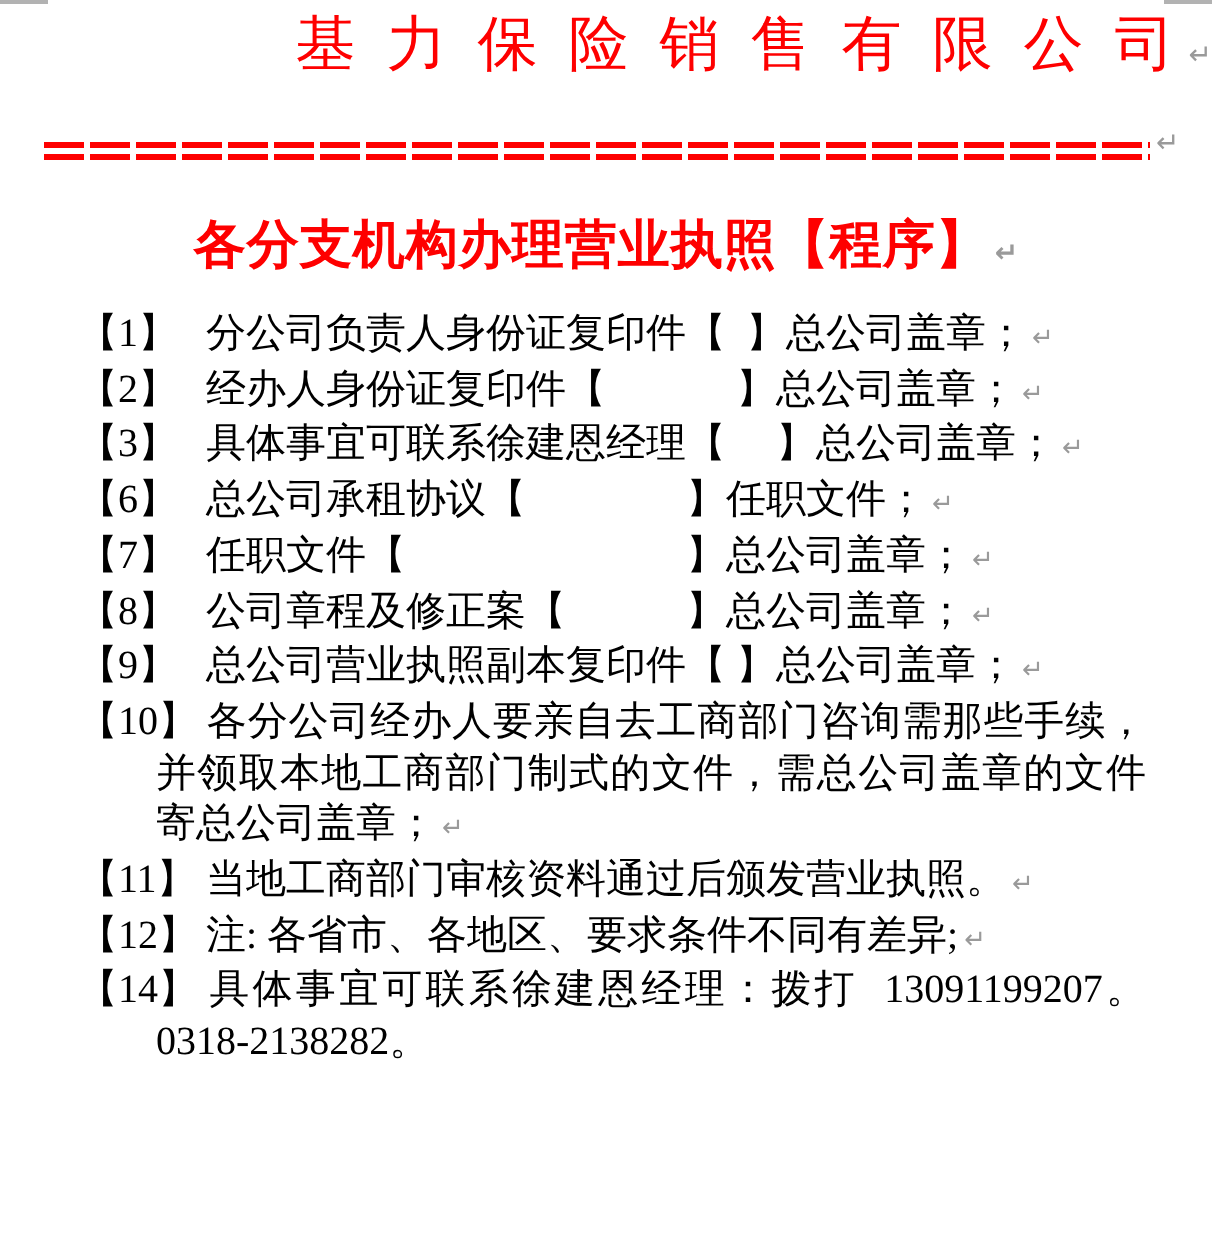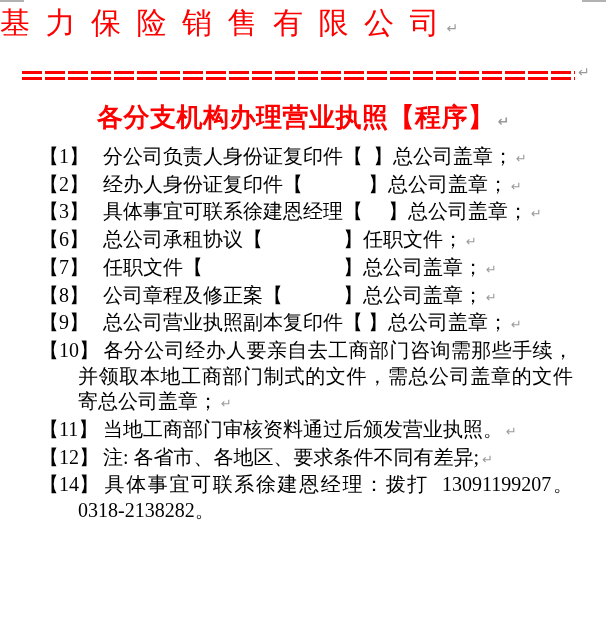--- a/index.html
+++ b/index.html
@@ -13,21 +13,21 @@
     color: #000000;
   }
   
   .crop { position:absolute; top:0; height:2px; background:#b2b2b2; }
   .crop.left  { left:0;  width:24px; }
   .crop.right { right:0; width:24px; }
 
   
   .header {
     margin-top: 6px;
-    text-align: left;
+    text-align: right;
     color: #fe0000;
     font-size: 30px;
     line-height: 34px;
     letter-spacing: 4px;
     white-space: pre-wrap;
   }
   .pmark {
     color: #9a9a9a;
     font-family: "DejaVu Sans", sans-serif;
     font-size: 14px;
@@ -53,21 +53,21 @@
   }
   .rule .gap { height: 3px; }
 
   
   .title {
     margin-top: 24px;
     text-align: center;
     color: #fe0000;
     font-weight: bold;
     font-size: 26px;
-    line-height: 28px;
+    line-height: 38px;
     letter-spacing: 0.5px;
   }
 
   
   .list { margin-top: 9px; padding-left: 24px; }
   p.item {
     margin: 0;
     width: 549px;
     box-sizing: border-box;
     padding-left: 54px;

